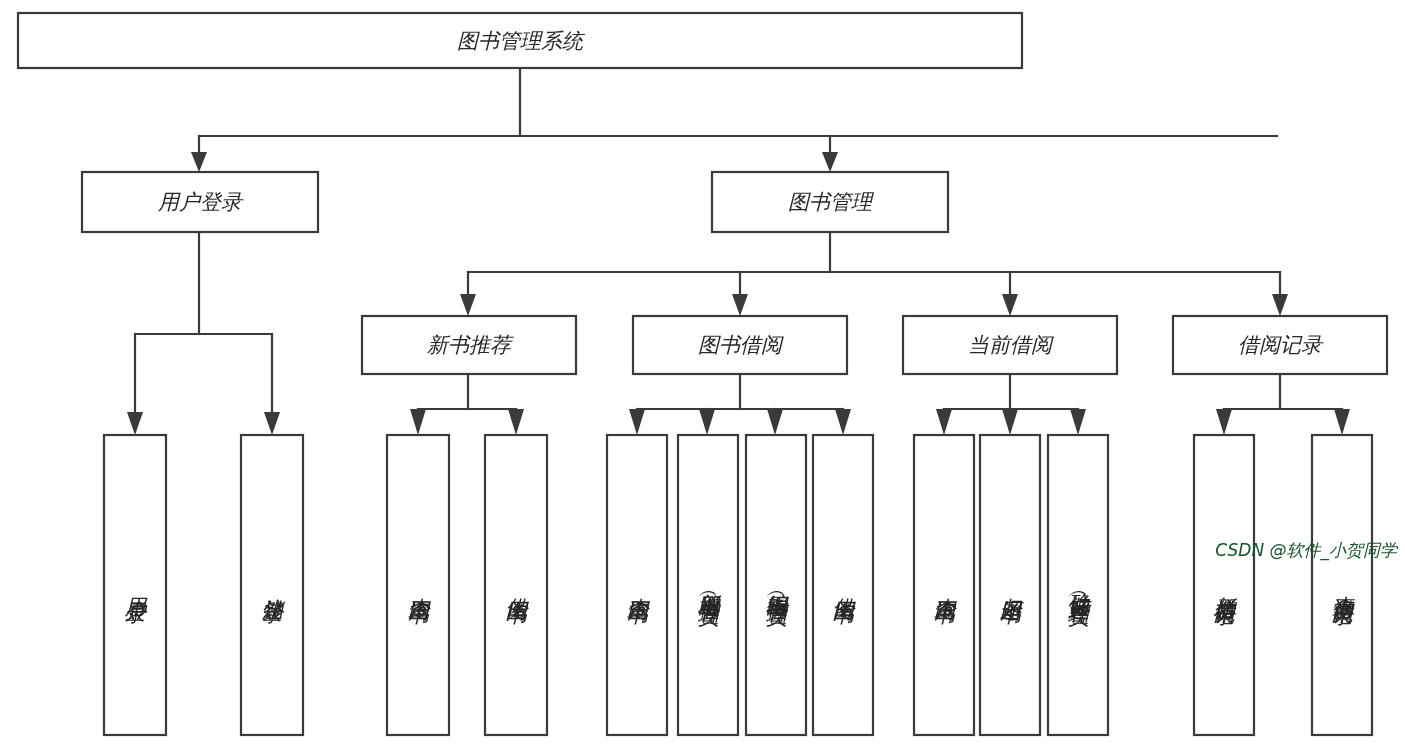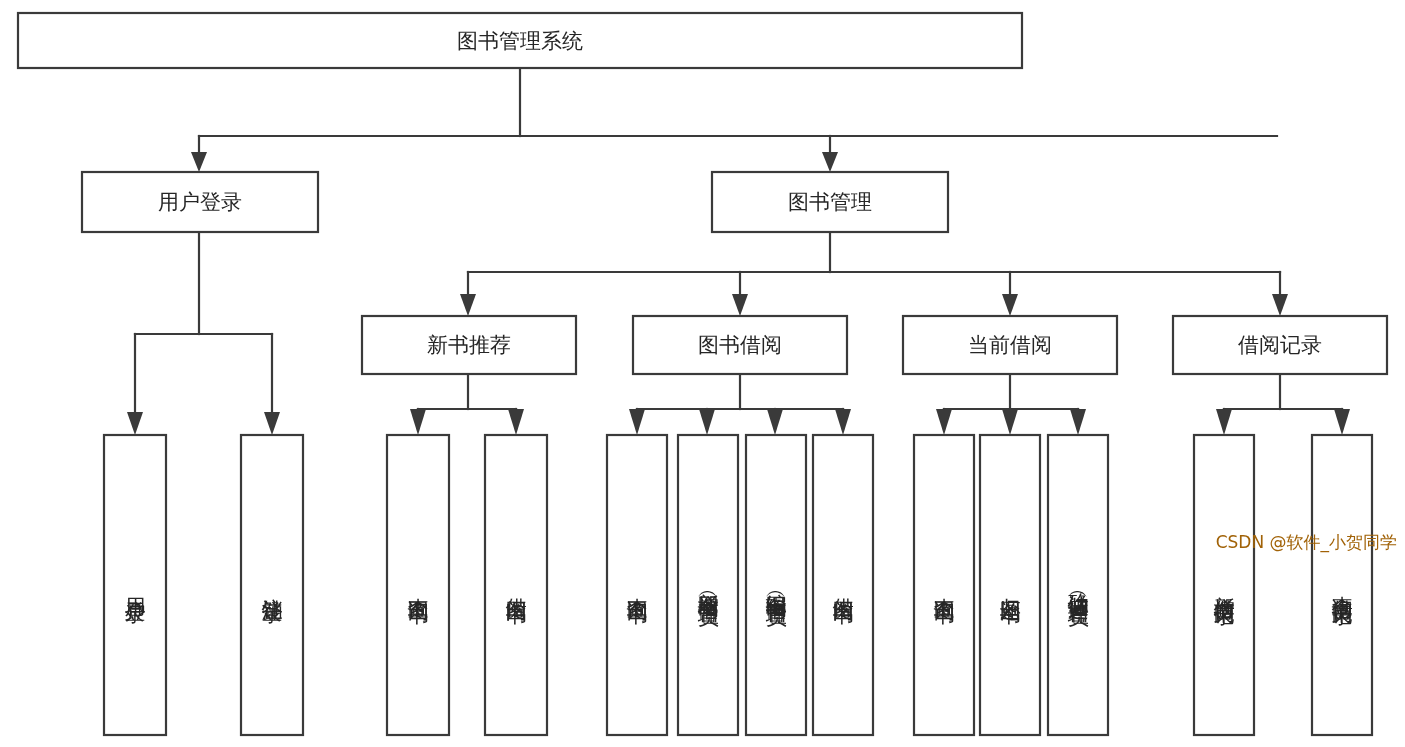--- a/index.html
+++ b/index.html
@@ -11,20 +11,21 @@
     width: 1405px;
     height: 747px;
     font-family: "DejaVu Sans", "Liberation Sans", sans-serif;
     overflow: hidden;
   }
   #diagram-root {
     position: relative;
     width: 1405px;
     height: 566px;
     background: #ffffff;
+    font-style: italic;
   }
   svg.canvas {
     position: absolute;
     left: 0;
     top: 0;
     width: 1405px;
     height: 747px;
     display: block;
   }
   .node-box {
@@ -61,24 +62,24 @@
     display: flex;
     align-items: center;
     justify-content: center;
     white-space: nowrap;
     pointer-events: none;
     user-select: none;
   }
   .watermark {
     position: absolute;
     right: 8px;
-    bottom: 12px;
+    bottom: 4px;
     font-family: "DejaVu Sans", "Liberation Sans", sans-serif;
     font-size: 17px;
-    color: #a16207;
+    color: #14532d;
     white-space: nowrap;
     user-select: none;
   }
 </style>
 </head>
 <body>
 
 <div id="diagram-root">
 
   <svg class="canvas" viewBox="0 0 1405 747" xmlns="http://www.w3.org/2000/svg">

